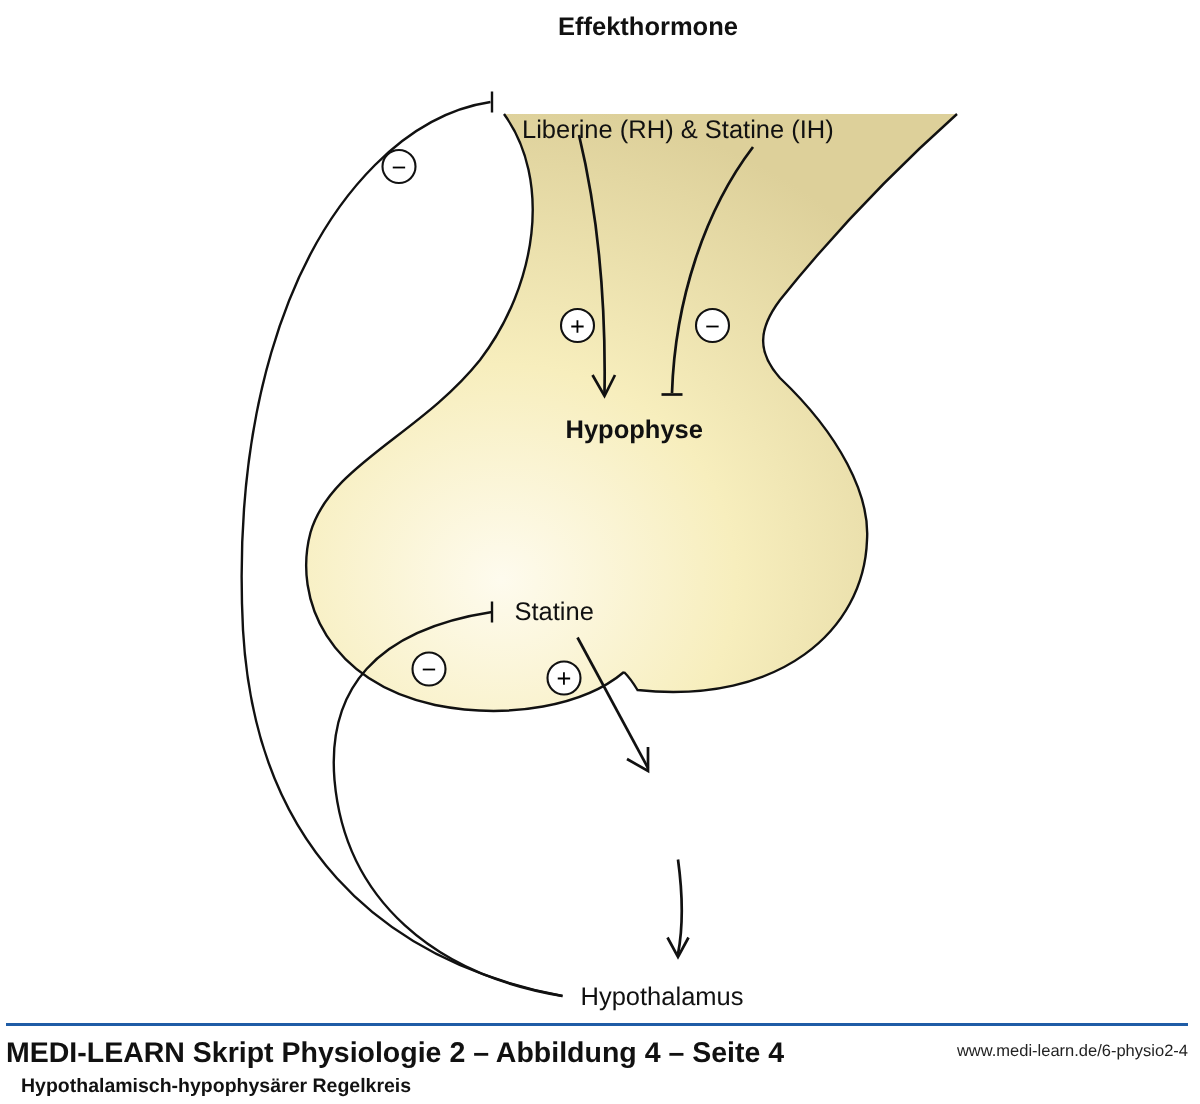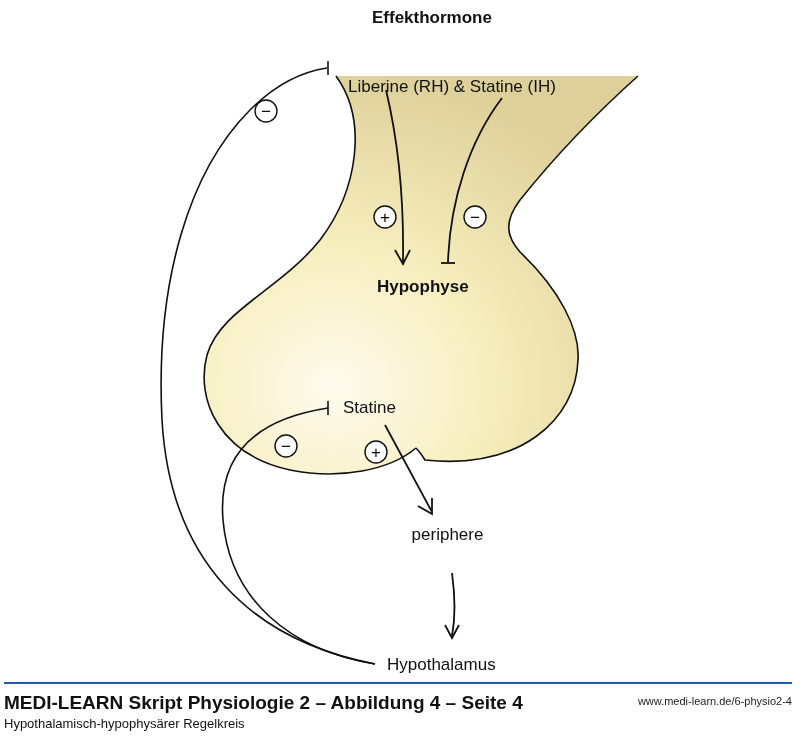--- a/index.html
+++ b/index.html
@@ -8,21 +8,21 @@
   #diagram { position: absolute; left: 0; top: 0; width: 800px; height: 680px; }
   .lbl { position: absolute; white-space: nowrap; font-family: "Liberation Sans", sans-serif; }
   .title { font-weight: bold; font-size: 17px; left: 372px; top: 8px; }
   .liberine { font-size: 17px; left: 348px; top: 54px; margin-top: 23px; }
   .hypophyse { font-weight: bold; font-size: 17px; left: 377px; top: 277px; }
   .tropine { font-size: 17px; left: 343px; top: 398px; }
   .periphere { font-size: 17px; left: 397px; top: 524px; text-align: center; line-height: 21px; width: 125px; margin-left: -12px; }
   .effekt { font-size: 17px; left: 387px; top: 655px; }
   .rule { position: absolute; left: 4px; top: 682px; width: 788px; height: 2px; background: #1f5ca6; }
   .foot1 { font-weight: bold; font-size: 19px; left: 4px; top: 692px; }
-  .foot2 { font-weight: normal; font-size: 13px; left: 4px; top: 716px; }
+  .foot2 { font-weight: bold; font-size: 13px; left: 14px; top: 716px; }
   .url { font-size: 11px; right: 8px; top: 695px; color: #222; margin-left: 42px; }
 </style>
 </head>
 <body>
 
 <svg id="diagram" viewBox="0 0 800 680" xmlns="http://www.w3.org/2000/svg">
   <defs>
     <radialGradient id="glandGrad" cx="0.3" cy="0.78" r="0.8">
       <stop offset="0" stop-color="#fefbee"></stop>
       <stop offset="0.45" stop-color="#f7eebd"></stop>
@@ -81,20 +81,19 @@
     <circle cx="376" cy="452" r="11" fill="#fff" stroke="#111" stroke-width="1.4"></circle>
     <text x="376" y="458" text-anchor="middle" font-family="Liberation Sans, sans-serif" font-size="17">+</text>
   </g>
 </svg>
 
 <div class="lbl title">Effekthormone</div>
 <div class="lbl liberine">Liberine (RH) &amp; Statine (IH)</div>
 <div class="lbl hypophyse">Hypophyse</div>
 <div class="lbl tropine">Statine</div>
 <div class="lbl periphere">
-  <div>periphere</div>
 </div>
 <div class="lbl effekt">Hypothalamus</div>
 
 <div class="rule"></div>
 <div class="lbl foot1">MEDI-LEARN Skript Physiologie 2 – Abbildung 4 – Seite 4</div>
 <div class="lbl foot2">Hypothalamisch-hypophysärer Regelkreis</div>
 <div class="lbl url">www.medi-learn.de/6-physio2-4</div>
 
 </body></html>

